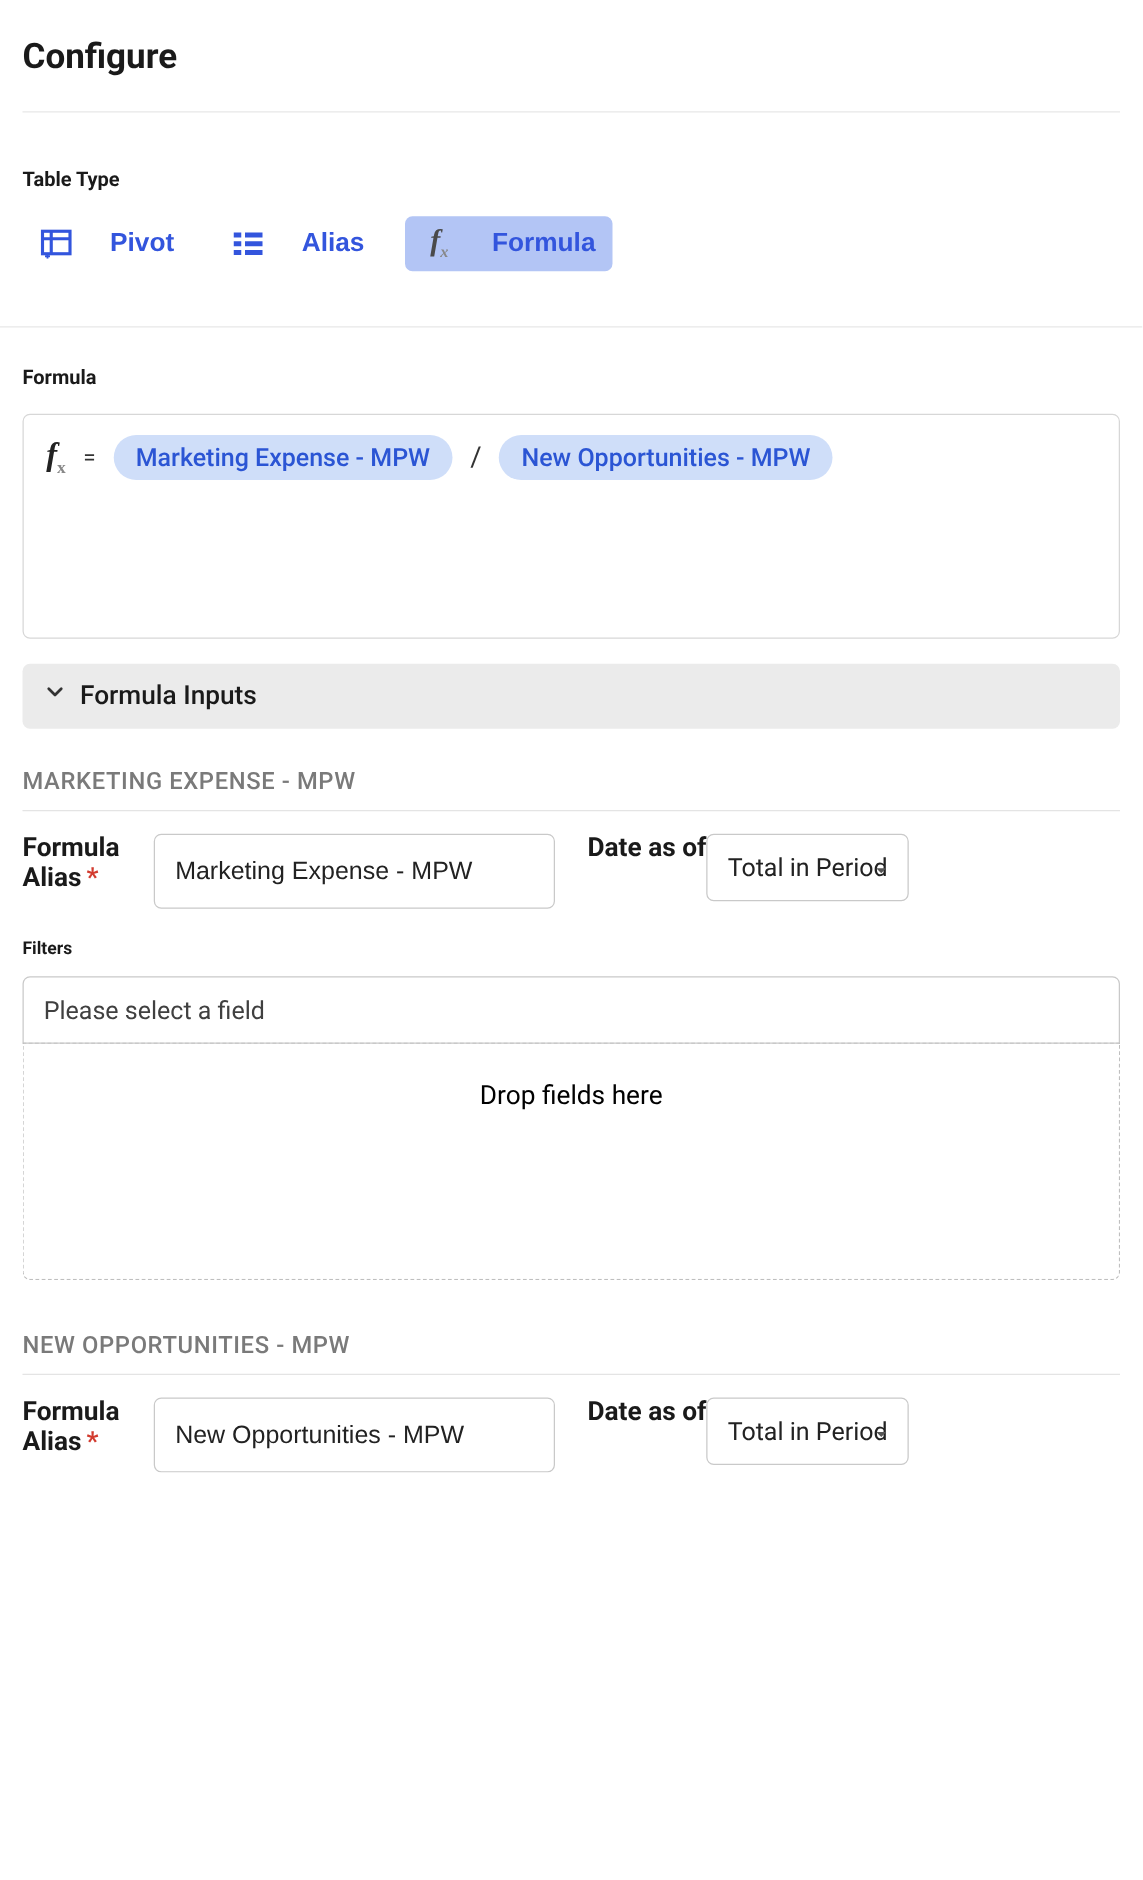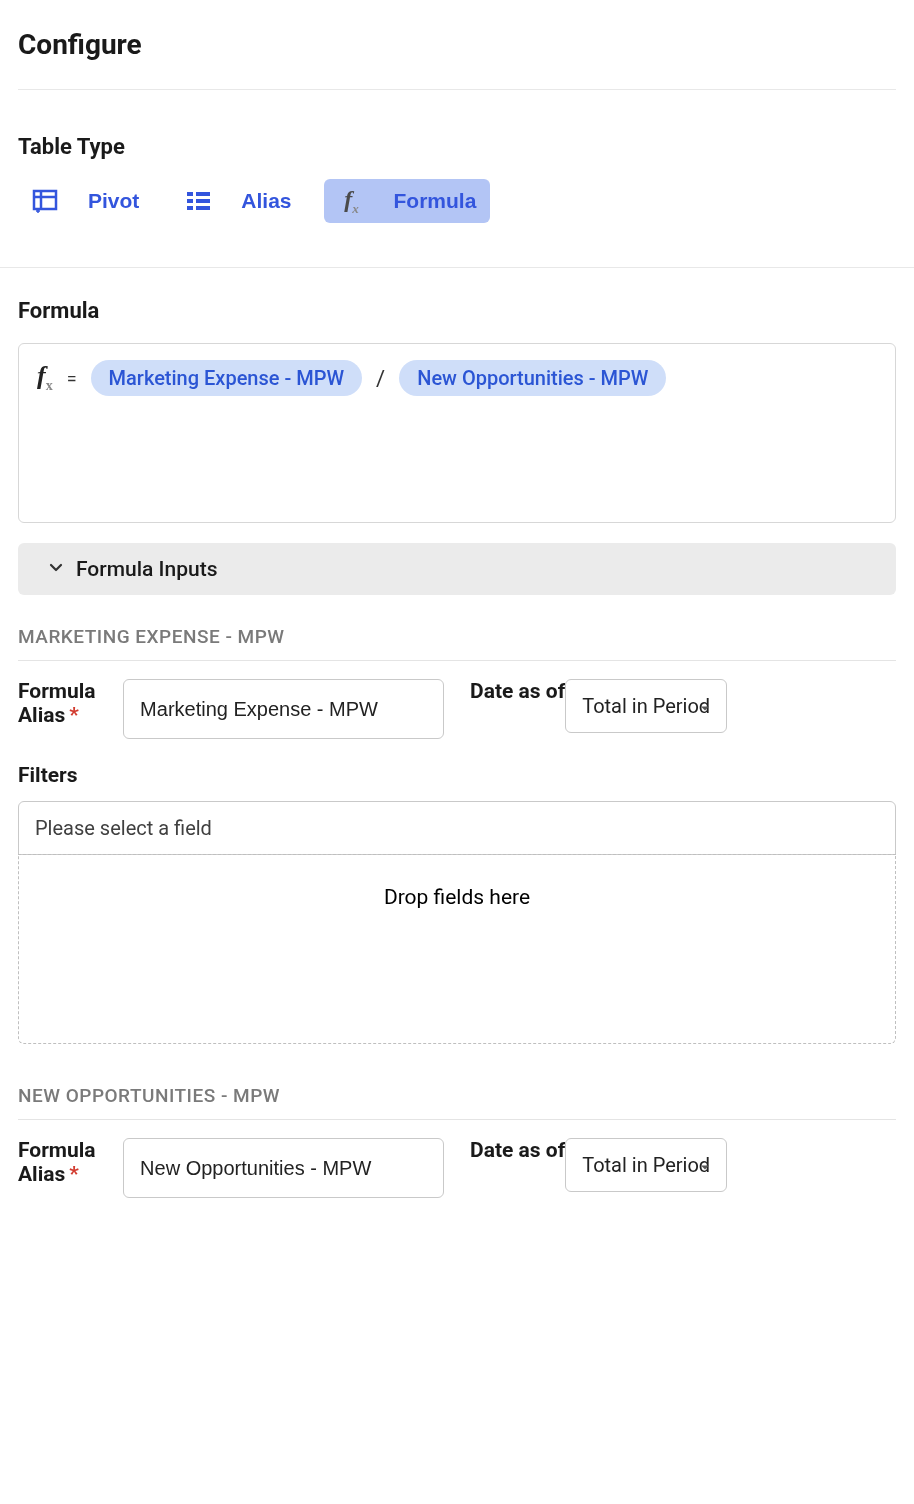--- a/index.html
+++ b/index.html
@@ -11,21 +11,21 @@
   }
   .container { padding: 18px 18px 0 18px; }
   .page-title {
     font-size: 28px;
     font-weight: 700;
     margin-bottom: 28px;
     padding-top: 10px;
   }
   .hr { border: none; border-top: 1px solid #e8e8e8; margin: 0 0 44px 0; }
   .section-label {
-    font-size: 22px;
+    font-size: 16px;
     font-weight: 700;
     margin-bottom: 20px;
   }
   .tab-row {
     display: flex;
     align-items: center;
     gap: 18px;
     margin-bottom: 44px;
   }
   .tab-btn {
@@ -80,23 +80,22 @@
     color: #2b55d4;
     padding: 6px 18px;
     border-radius: 20px;
     font-size: 20px;
     font-weight: 500;
   }
   .op { font-size: 22px; color: #333; padding: 0 4px; }
   .accordion {
     background: #ebebeb;
     border-radius: 6px;
-    padding: 14px 30px;
+    padding: 14px 18px;
     display: flex;
-    align-items: center;
     gap: 12px;
     cursor: pointer;
     margin-bottom: 30px;
   }
   .accordion-label { font-size: 21px; font-weight: 500; }
   .chevron { display:inline-block; transition: transform .2s; }
   .input-group-header {
     font-size: 19px;
     color: #7a7a7a;
     letter-spacing: 0.5px;
@@ -124,21 +123,21 @@
   }
   .select-wrap { position: relative; }
   .select-caret {
     position: absolute;
     right: 16px;
     top: 50%;
     transform: translateY(-50%);
     pointer-events: none;
     color: #555;
   }
-  .filters-label { font-size: 21px; font-weight: 700; margin-bottom: 14px; }
+  .filters-label { font-size: 14px; font-weight: 700; margin-bottom: 14px; }
   .filters-select {
     border: 1px solid #c9c9c9;
     border-radius: 6px;
     padding: 14px 16px;
     font-size: 20px;
     color: #404040;
     background: #fff;
     width: 100%;
     margin-bottom: 0;
     border-bottom-left-radius: 0;

